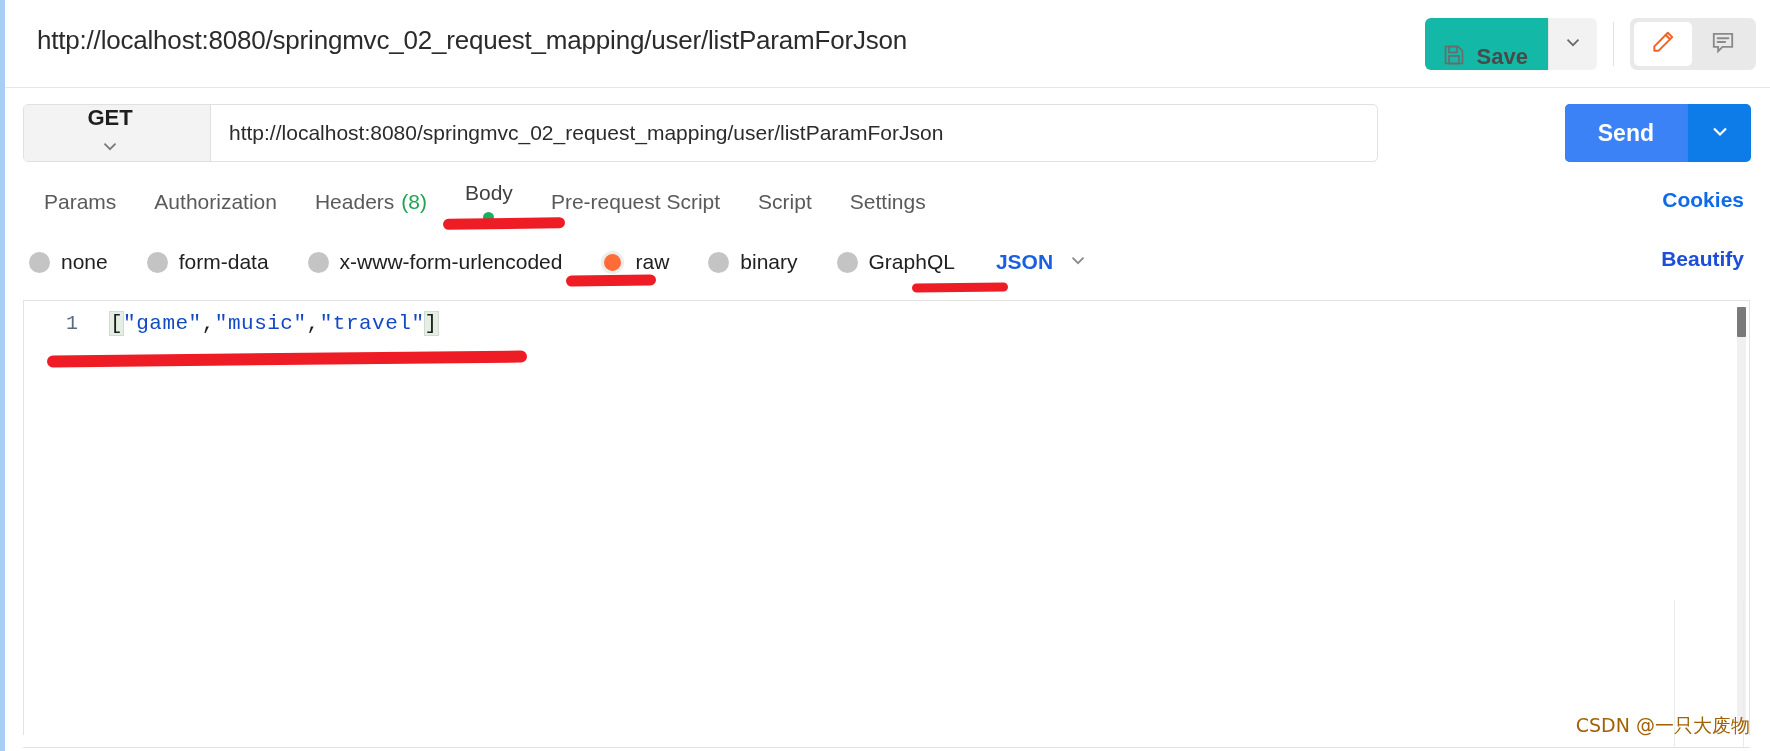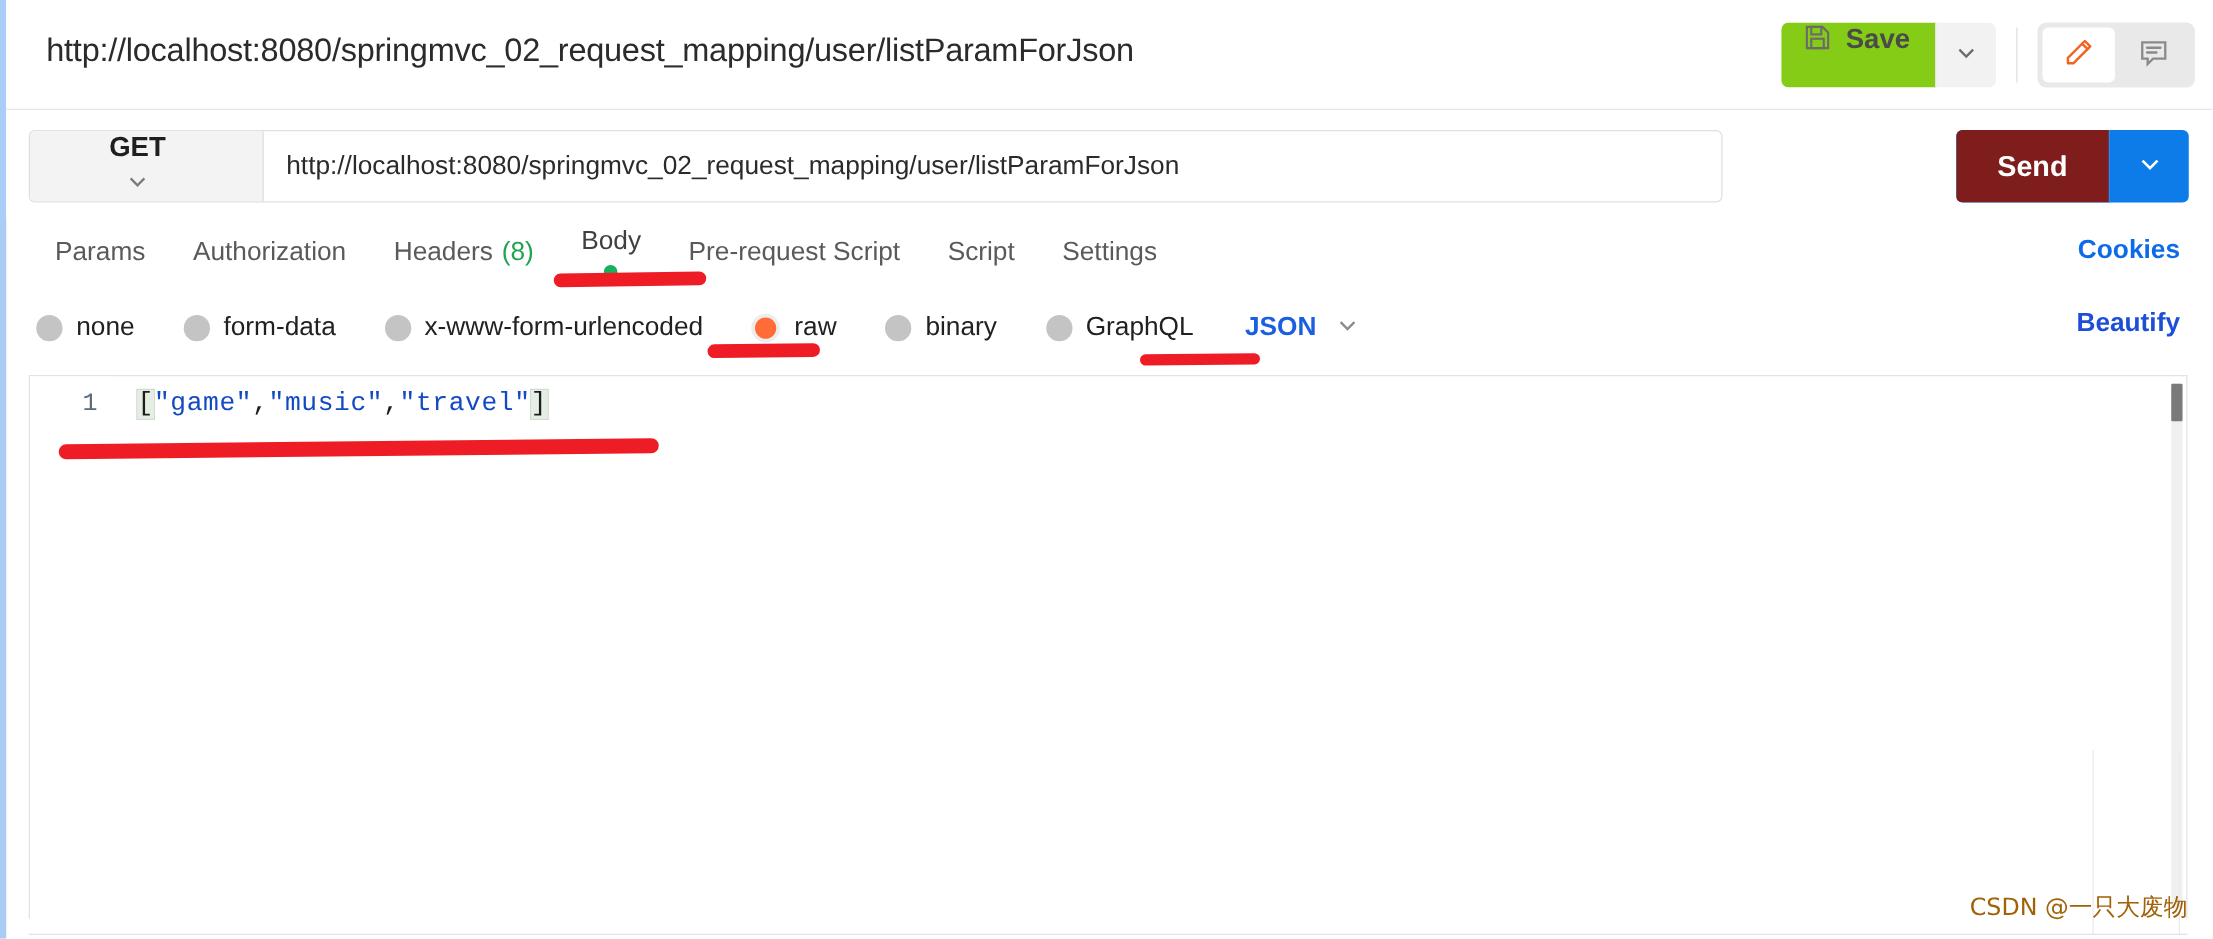--- a/index.html
+++ b/index.html
@@ -39,22 +39,22 @@
     position: absolute; right: 14px; top: 14px;
     display: flex; align-items: center; height: 60px;
   }
   .save-group {
     display: flex; align-items: stretch;
     height: 52px;
     border-radius: 6px;
     overflow: hidden;
   }
   .save-btn {
-    display: flex; align-items: flex-start; gap: 11px;
-    background: #84cc16;
+    display: flex; align-items: flex-end; gap: 11px;
+    background: #14b8a6;
     padding: 0 20px 0 17px;
     border: none;
     cursor: pointer;
     border-right: 1px solid #e3e3e3;
   }
   .save-label {
     font-size: 22px; color: #4a4a4a; font-weight: 600;
   }
   .save-caret {
     background: #f2f2f2;
@@ -118,21 +118,21 @@
   }
   .send-group {
     position: absolute; right: 19px; top: 16px;
     height: 58px;
     display: flex;
     background: #0d7ce8;
     border-radius: 5px;
     overflow: hidden;
   }
   .send-btn {
-    background: #7f1d1d;
+    background: #3b82f6;
     border: none;
     color: #ffffff;
     font-family: "Liberation Sans", sans-serif;
     font-size: 23px; font-weight: 700;
     padding: 0 33px;
     cursor: pointer;
     border-right: 1px solid #2b8bec;
   }
   .send-caret {
     width: 63px;

